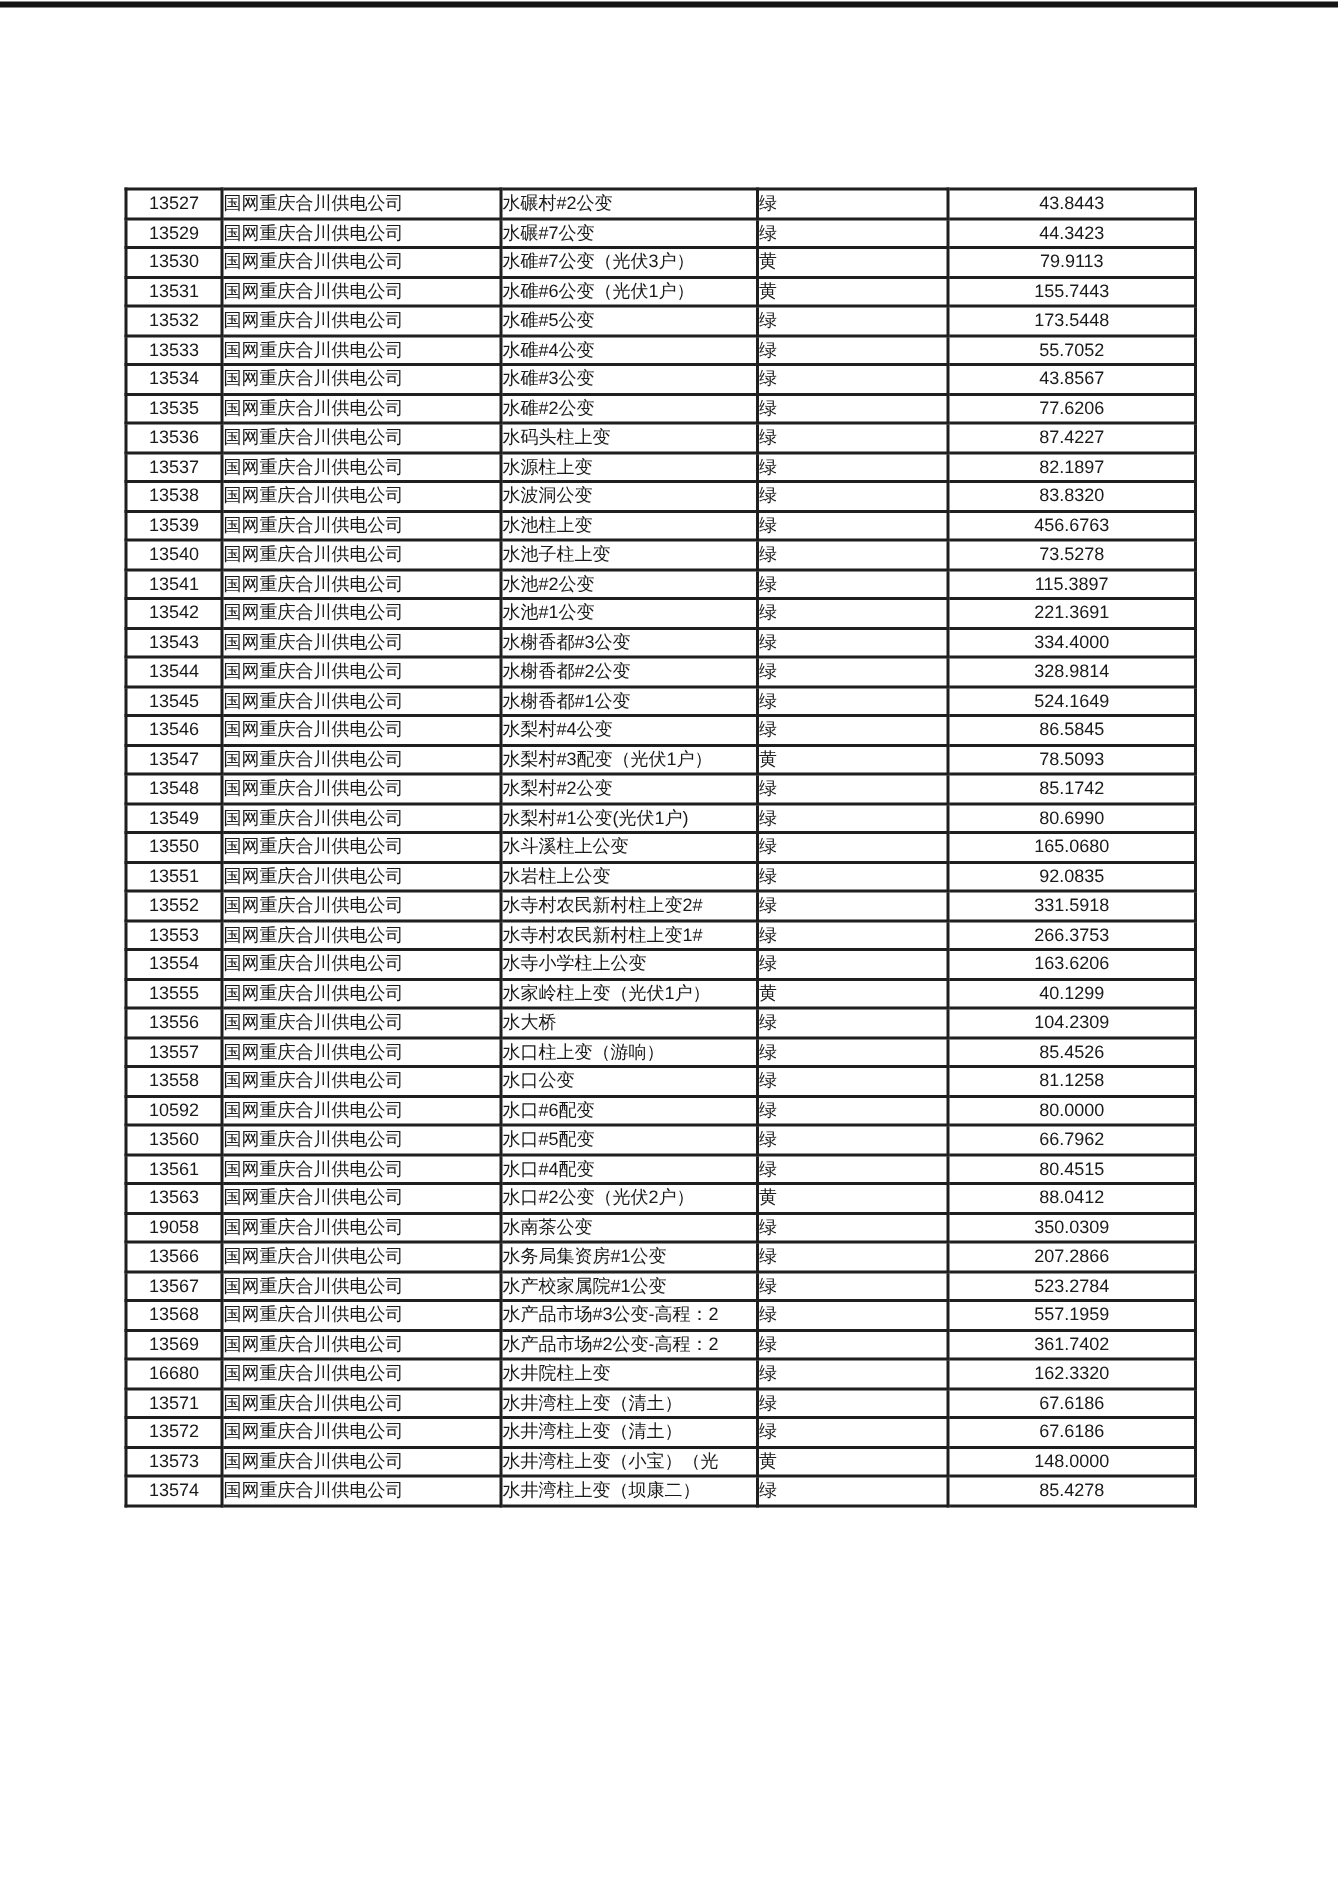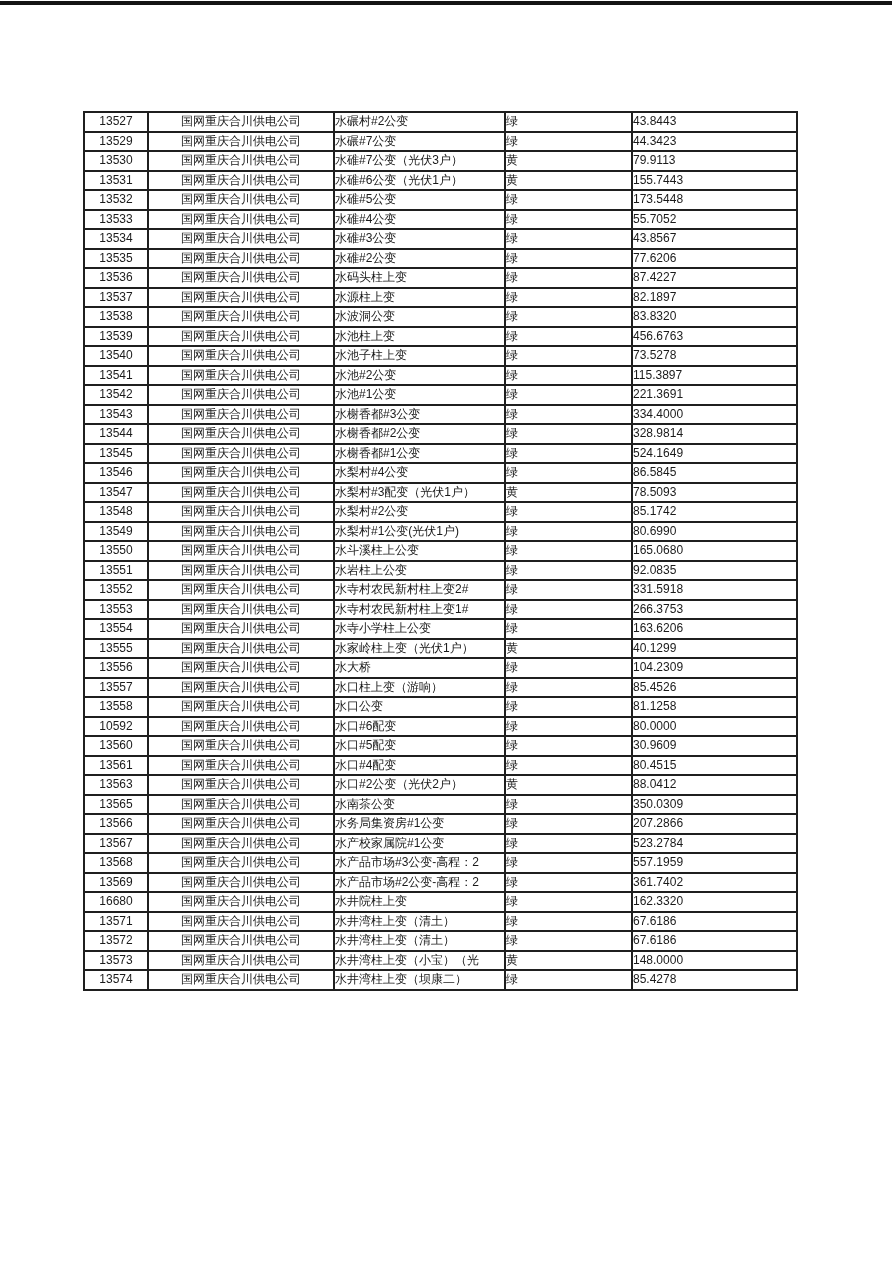--- a/index.html
+++ b/index.html
@@ -19,41 +19,41 @@
     position: absolute;
     top: 1px;
     left: 0;
     width: 892px;
     height: 4px;
     background: #141414;
   }
   table.grid {
     position: absolute;
     left: 83px;
-    top: 111px;
+    top: 125px;
     width: 703px;
     border-collapse: collapse;
     table-layout: fixed;
   }
   table.grid td {
     border: 2px solid #1f1f1f;
     height: 17.5px;
     font-size: 12px;
     line-height: 17.5px;
     color: #1a1a1a;
     white-space: nowrap;
     overflow: hidden;
     padding: 0;
     vertical-align: middle;
   }
   td.c-id     { width: 62px;  text-align: center; }
-  td.c-company{ width: 184px; text-align: center; padding-left: 4px; }
+  td.c-company{ width: 184px; text-align: left; padding-left: 4px; }
   td.c-name   { width: 169px; text-align: left; padding-left: 3px; }
   td.c-status { width: 125px; text-align: left; padding-left: 3px; }
-  td.c-value  { width: 163px; text-align: left; padding-right: 50px; }
+  td.c-value  { width: 163px; text-align: center; padding-right: 50px; }
 </style>
 </head>
 <body>
 
 <div class="page">
   <div class="top-bar"></div>
   <table class="grid">
     <tbody>
         <tr>
           <td class="c-id">13527</td>
@@ -277,38 +277,38 @@
           <td class="c-company">国网重庆合川供电公司</td>
           <td class="c-name">水口#6配变</td>
           <td class="c-status">绿</td>
           <td class="c-value">80.0000</td>
         </tr>
         <tr>
           <td class="c-id">13560</td>
           <td class="c-company">国网重庆合川供电公司</td>
           <td class="c-name">水口#5配变</td>
           <td class="c-status">绿</td>
-          <td class="c-value">30.9609</td>
+          <td class="c-value">66.7962</td>
         </tr>
         <tr>
           <td class="c-id">13561</td>
           <td class="c-company">国网重庆合川供电公司</td>
           <td class="c-name">水口#4配变</td>
           <td class="c-status">绿</td>
           <td class="c-value">80.4515</td>
         </tr>
         <tr>
           <td class="c-id">13563</td>
           <td class="c-company">国网重庆合川供电公司</td>
           <td class="c-name">水口#2公变（光伏2户）</td>
           <td class="c-status">黄</td>
           <td class="c-value">88.0412</td>
         </tr>
         <tr>
-          <td class="c-id">13565</td>
+          <td class="c-id">19058</td>
           <td class="c-company">国网重庆合川供电公司</td>
           <td class="c-name">水南茶公变</td>
           <td class="c-status">绿</td>
           <td class="c-value">350.0309</td>
         </tr>
         <tr>
           <td class="c-id">13566</td>
           <td class="c-company">国网重庆合川供电公司</td>
           <td class="c-name">水务局集资房#1公变</td>
           <td class="c-status">绿</td>

